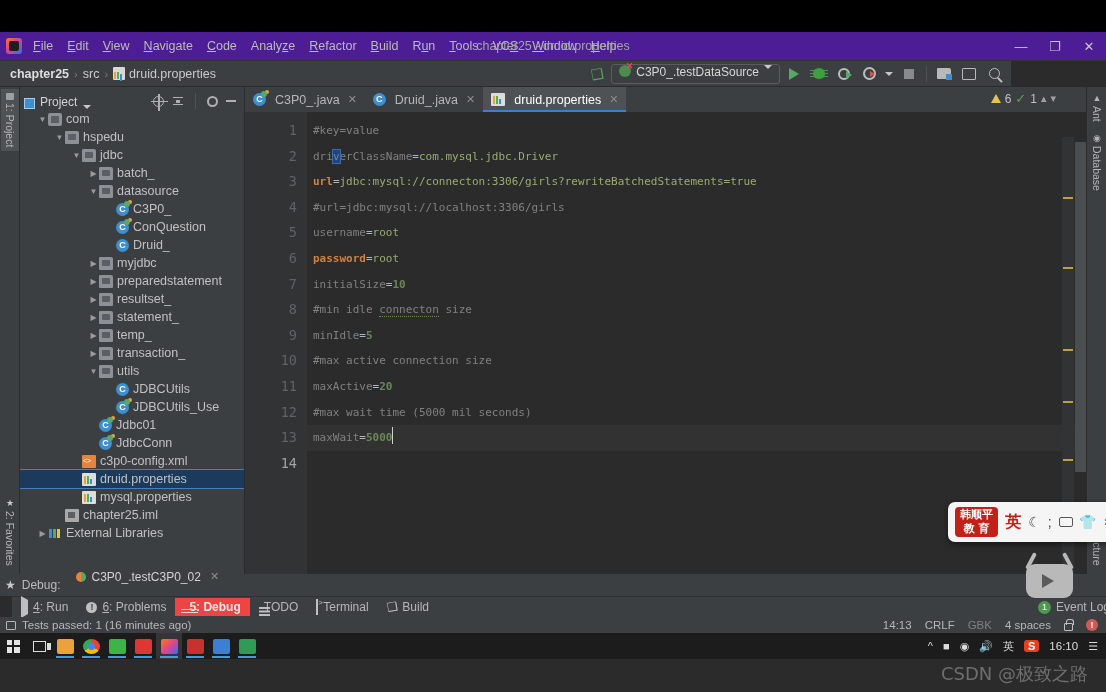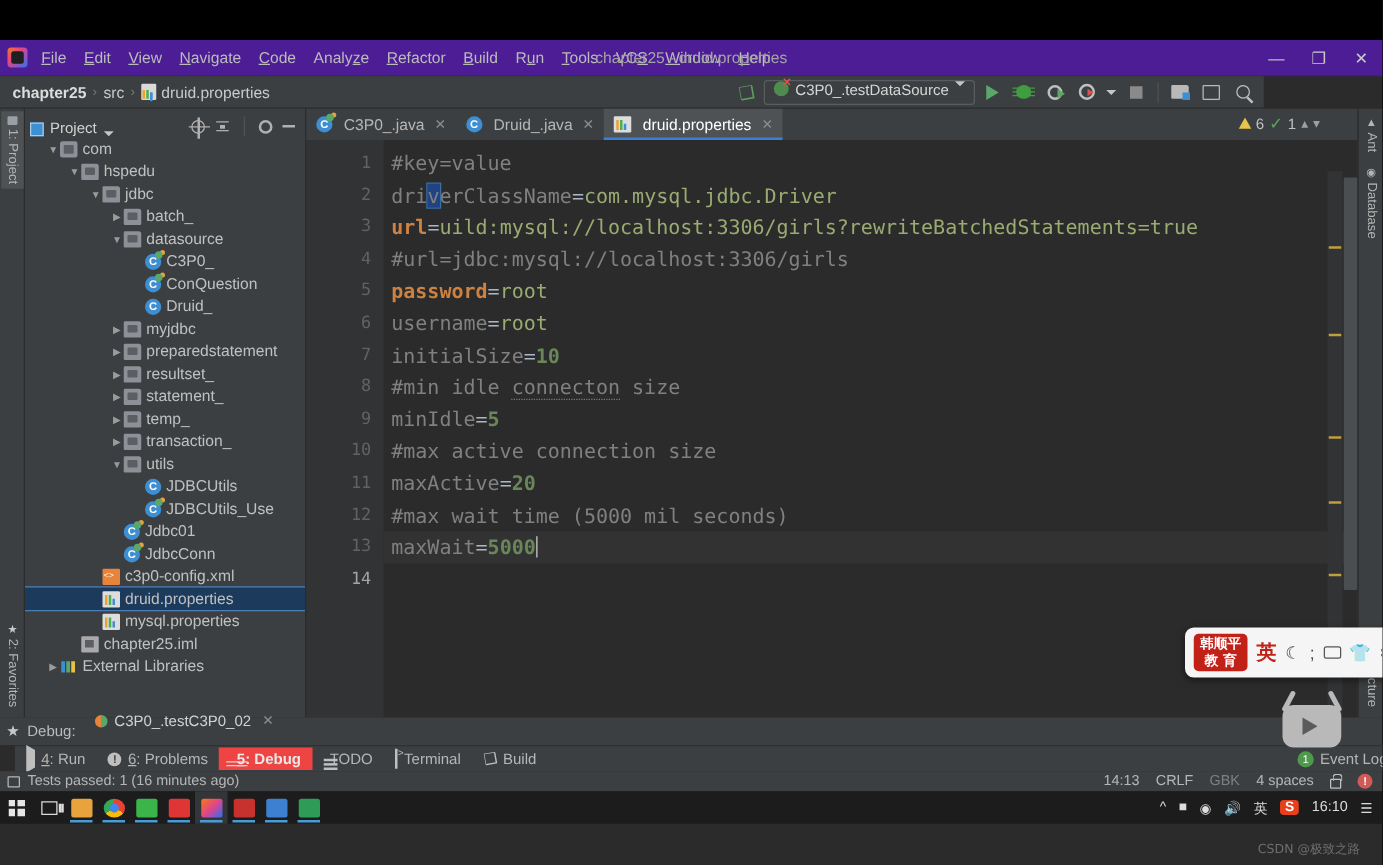--- a/index.html
+++ b/index.html
@@ -170,21 +170,21 @@
   .tab .x { color:#8d8d8d; font-size:11px; margin-left:3px; }
 
   .code-wrap { position:absolute; left:0; top:25px; right:0; bottom:0; display:flex; }
   .gutter {
     width:62px; background:#313335; color:#606366; font-family:"DejaVu Sans Mono", monospace;
     font-size:13.5px; text-align:right; padding-top:6px;
   }
   .gline { height:25.6px; line-height:25.6px; padding-right:10px; }
   .gline.cur { color:#a4a3a3; }
   .code {
-    flex:1; position:relative; font-family:"DejaVu Sans Mono", monospace; font-size:16px;
+    flex:1; position:relative; font-family:"DejaVu Sans Mono", monospace; font-size:11px;
     padding-top:6px; overflow:hidden;
   }
   .cline { height:25.6px; line-height:25.6px; padding-left:6px; white-space:pre; }
   .cline.cur { background:#323232; }
   .c-comment { color:#808080; }
   .c-key-b { color:#cc8242; font-weight:bold; }
   .c-eq { color:#a9b7c6; }
   .c-val { color:#9aab72; }
   .c-num { color:#6a8759; font-weight:bold; }
   .typo { border-bottom:1.6px dotted #6a8759; }
@@ -299,21 +299,21 @@
   .video-ov {
     position:absolute; left:1022px; top:552px; width:55px; height:48px; z-index:29;
   }
   .tv-body{position:absolute;left:4px;top:12px;width:47px;height:34px;background:#b9b9b9;border-radius:9px;}
   .tv-ear-l{position:absolute;left:7px;top:0;width:4px;height:18px;background:#b9b9b9;border-radius:2px;transform:rotate(28deg);}
   .tv-ear-r{position:absolute;right:7px;top:0;width:4px;height:18px;background:#b9b9b9;border-radius:2px;transform:rotate(-28deg);}
   .tv-play{position:absolute;left:20px;top:22px;width:0;height:0;border-top:7px solid transparent;border-bottom:7px solid transparent;border-left:12px solid #5a5a5a;}
 
   
   .watermark {
-    position:absolute; right:18px; bottom:6px; color:#6e6e6e; font-size:10px;
+    position:absolute; right:18px; bottom:6px; color:#6e6e6e; font-size:18px;
     font-family:"DejaVu Sans", sans-serif;
   }
 </style>
 </head>
 <body>
 
 <div id="app">
 
   <div class="top-strip"></div>
 
@@ -581,24 +581,24 @@
           <div class="gline">9</div>
           <div class="gline">10</div>
           <div class="gline">11</div>
           <div class="gline">12</div>
           <div class="gline">13</div>
           <div class="gline cur">14</div>
         </div>
       <div class="code" id="code">
           <div class="cline"><span class="c-comment">#key=value</span></div>
           <div class="cline"><span class="c-comment">dri<span class="caret-sel">v</span>erClassName</span><span class="c-eq">=</span><span class="c-val">com.mysql.jdbc.Driver</span></div>
-          <div class="cline"><span class="c-key-b">url</span><span class="c-eq">=</span><span class="c-val">uild:mysql://localhost:3306/girls?rewriteBatchedStatements=true</span></div>
+          <div class="cline"><span class="c-key-b">url</span><span class="c-eq">=</span><span class="c-val">jdbc:mysql://connecton:3306/girls?rewriteBatchedStatements=true</span></div>
           <div class="cline"><span class="c-comment">#url=jdbc:mysql://localhost:3306/girls</span></div>
+          <div class="cline"><span class="c-comment">username</span><span class="c-eq">=</span><span class="c-val">root</span></div>
           <div class="cline"><span class="c-key-b">password</span><span class="c-eq">=</span><span class="c-val">root</span></div>
-          <div class="cline"><span class="c-comment">username</span><span class="c-eq">=</span><span class="c-val">root</span></div>
           <div class="cline"><span class="c-comment">initialSize</span><span class="c-eq">=</span><span class="c-num">10</span></div>
           <div class="cline"><span class="c-comment">#min idle <span class="typo">connecton</span> size</span></div>
           <div class="cline"><span class="c-comment">minIdle</span><span class="c-eq">=</span><span class="c-num">5</span></div>
           <div class="cline"><span class="c-comment">#max active connection size</span></div>
           <div class="cline"><span class="c-comment">maxActive</span><span class="c-eq">=</span><span class="c-num">20</span></div>
           <div class="cline"><span class="c-comment">#max wait time (5000 mil seconds)</span></div>
           <div class="cline cur"><span class="c-comment">maxWait</span><span class="c-eq">=</span><span class="c-num">5000</span><span class="caret"></span></div>
         </div>
       <div class="err-stripe">
         <span class="stripe-mark" style="top:60px"></span>

